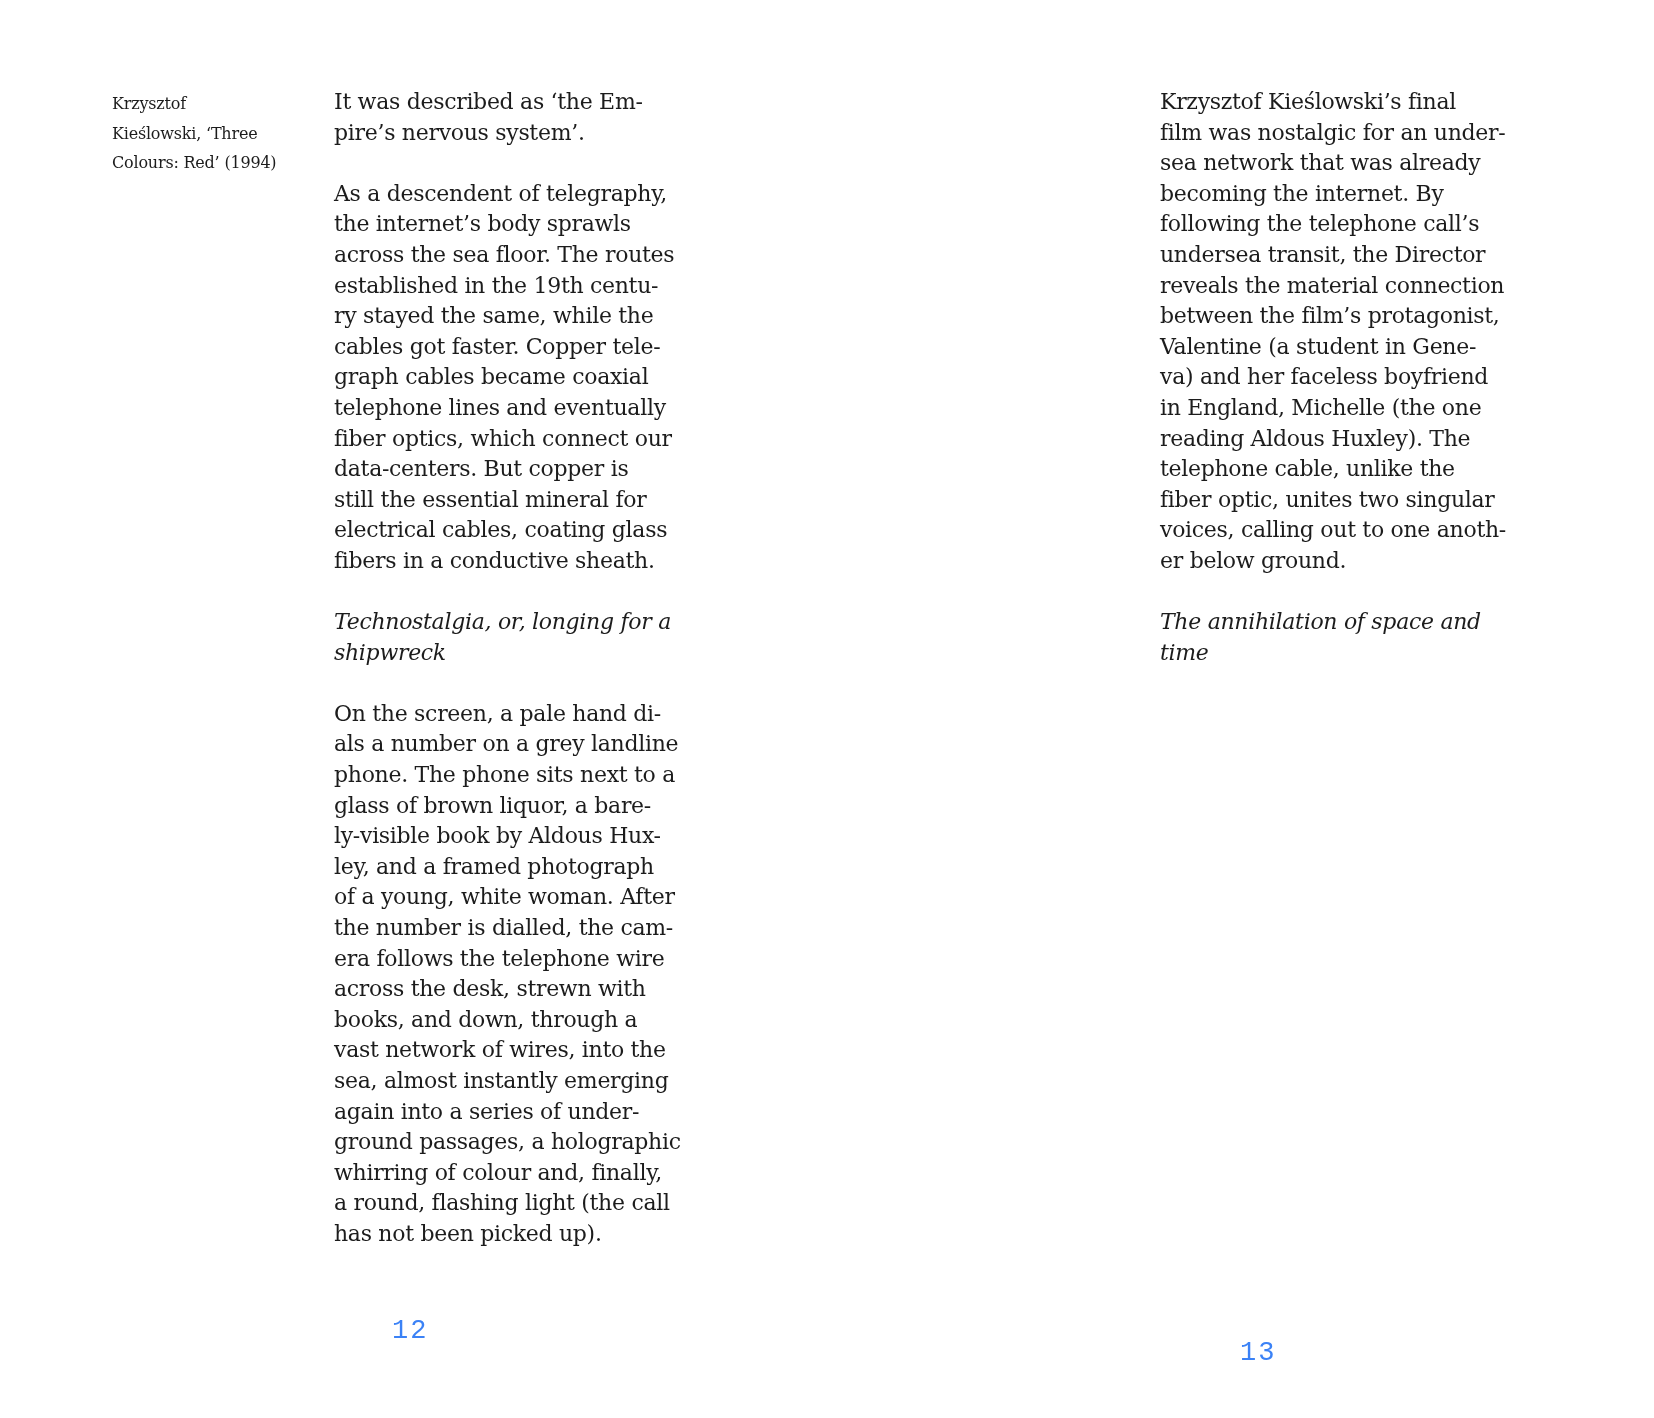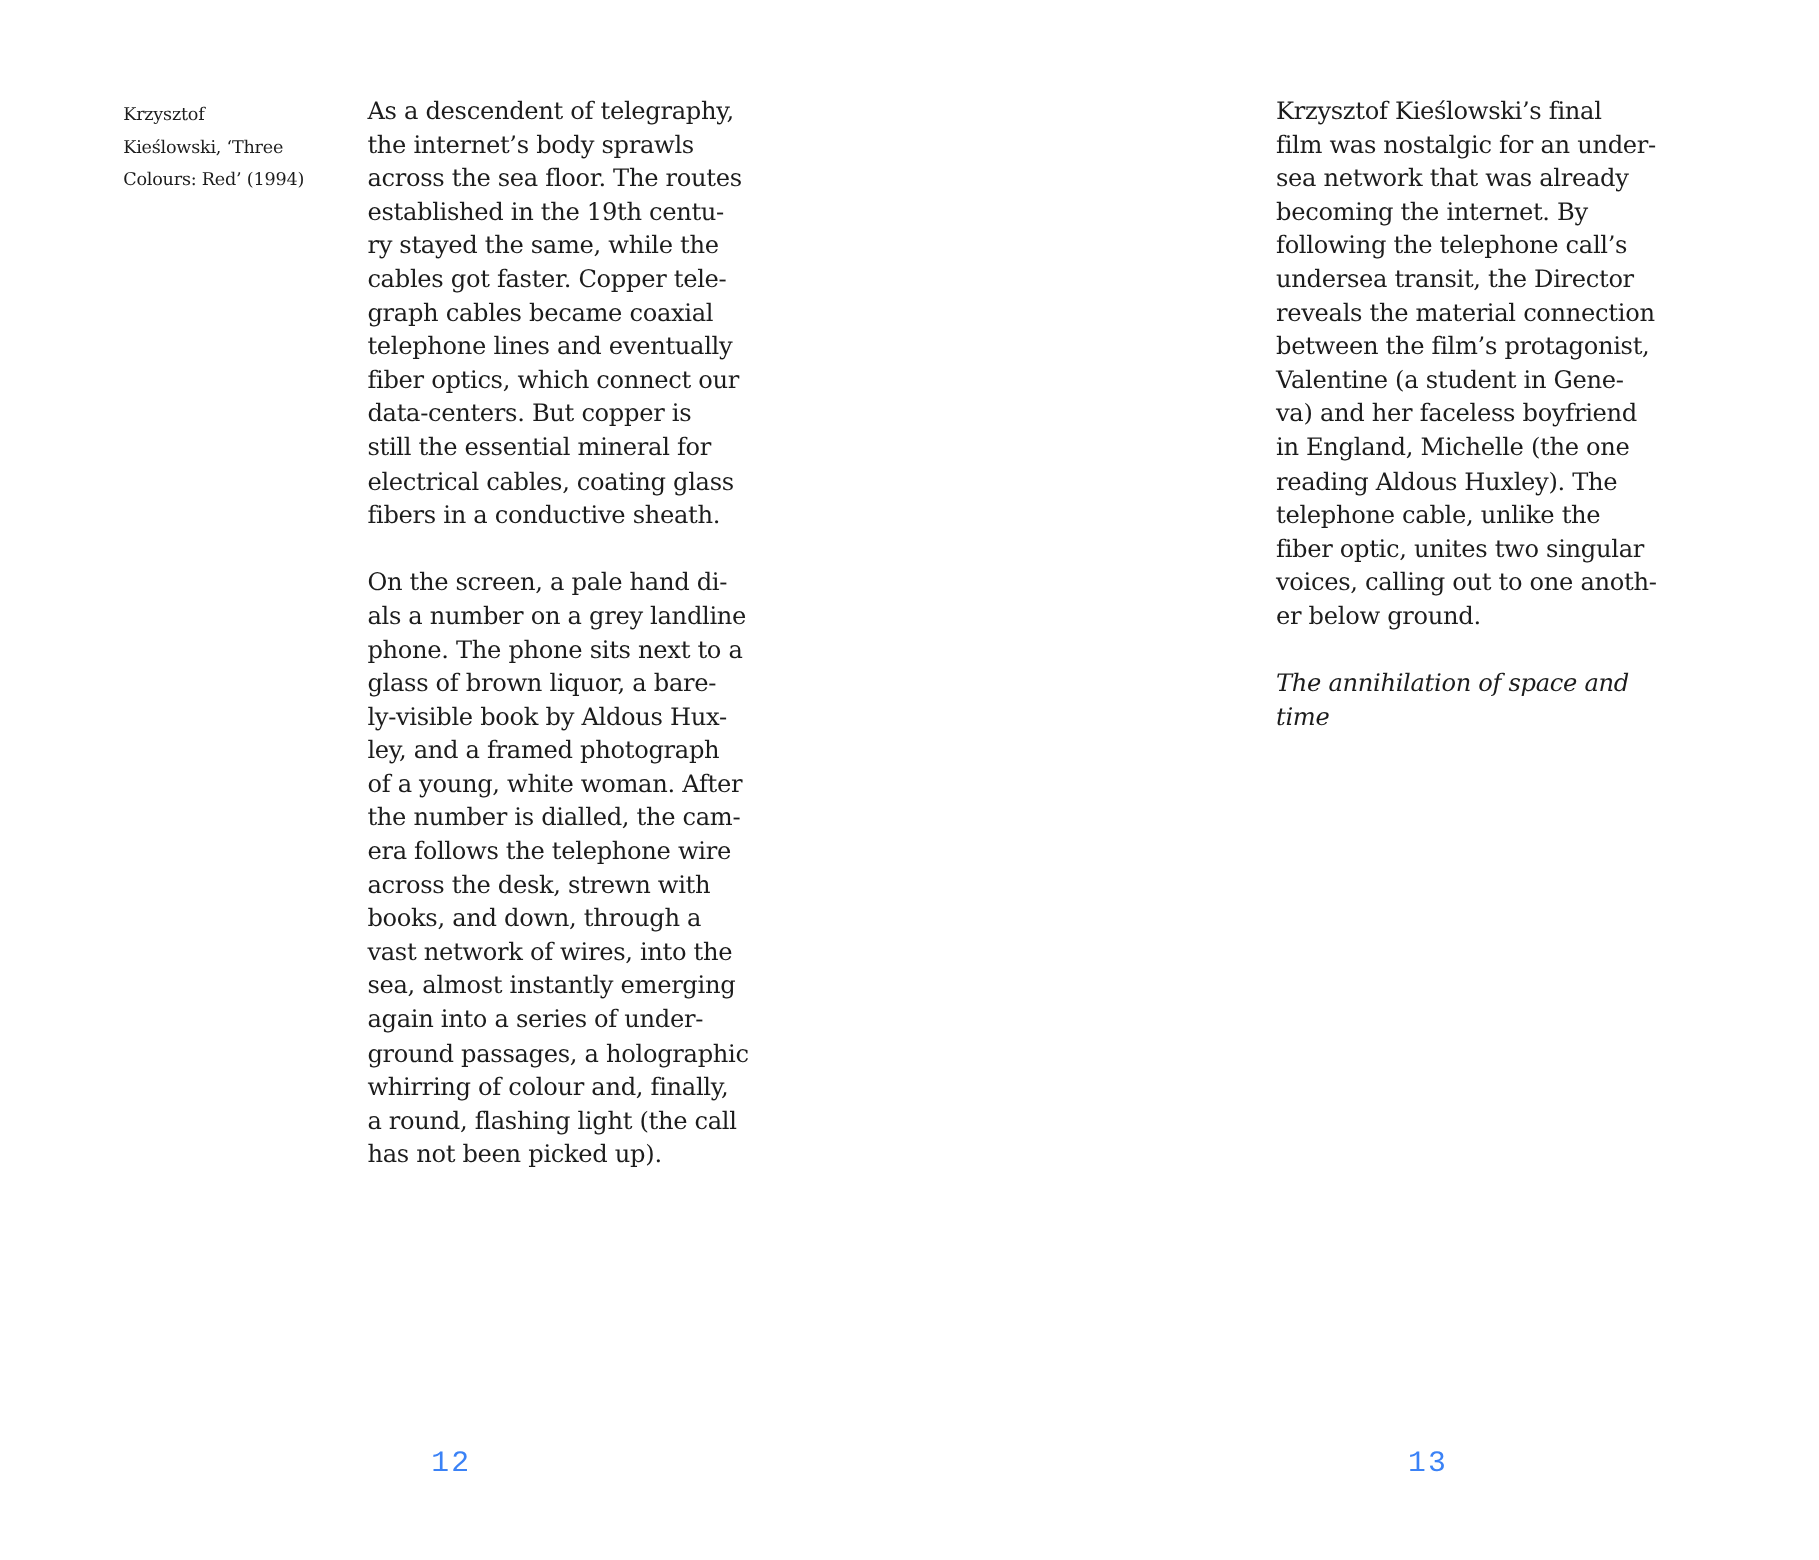--- a/index.html
+++ b/index.html
@@ -40,46 +40,50 @@
   .italic-heading { font-style: italic; }
   .pagenum {
     position: absolute;
     top: 1316px;
     font-family: "Liberation Mono", monospace;
     font-size: 27px;
     letter-spacing: 2px;
     color: #3b82f6;
   }
   .pagenum-left  { left: 392px; }
-  .pagenum-right { left: 1280px; }
+  .pagenum-right { left: 1240px; margin-top: 22px; }
 </style>
 </head>
 <body>
 
 <div class="spread">
 
   <div>
     <aside class="margin-note">Krzysztof
 Kieślowski, ‘Three
 Colours: Red’ (1994)</aside>
 
     <div class="col col-left">
+      <p class="para">It was described as ‘the Em-
+pire’s nervous system’.</p>
       <p class="para">As a descendent of telegraphy,
 the internet’s body sprawls
 across the sea floor. The routes
 established in the 19th centu-
 ry stayed the same, while the
 cables got faster. Copper tele-
 graph cables became coaxial
 telephone lines and eventually
 fiber optics, which connect our
 data-centers. But copper is
 still the essential mineral for
 electrical cables, coating glass
 fibers in a conductive sheath.</p>
+      <p class="para italic-heading">Technostalgia, or, longing for a
+shipwreck</p>
       <p class="para">On the screen, a pale hand di-
 als a number on a grey landline
 phone. The phone sits next to a
 glass of brown liquor, a bare-
 ly-visible book by Aldous Hux-
 ley, and a framed photograph
 of a young, white woman. After
 the number is dialled, the cam-
 era follows the telephone wire
 across the desk, strewn with

